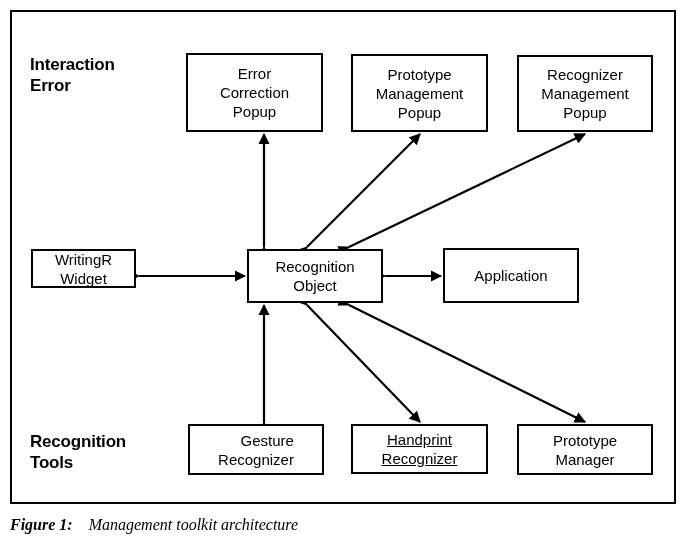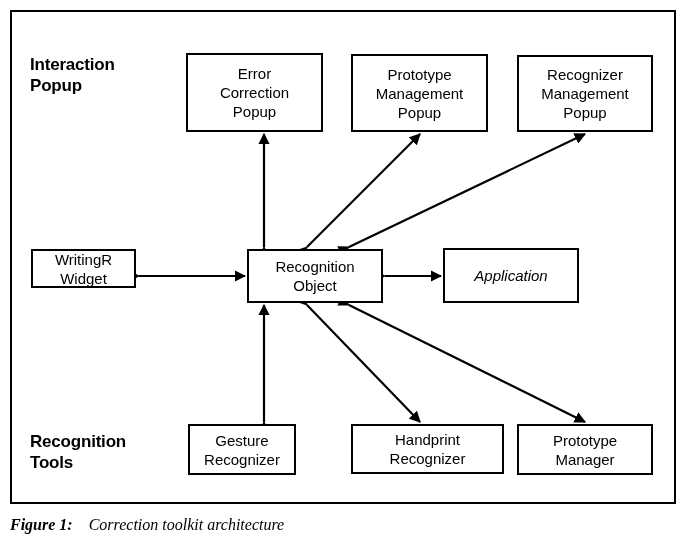--- a/index.html
+++ b/index.html
@@ -88,21 +88,21 @@
   }
 </style>
 </head>
 <body>
 
 <div id="figure-root">
 
   <div class="frame"></div>
 
   <div class="group-label" id="label-interaction-tools">Interaction
-Popup</div>
+Error</div>
 
   <div class="group-label" id="label-recognition-tools">Recognition
 Tools</div>
 
   <svg id="arrow-layer" width="688" height="552" viewBox="0 0 688 552" xmlns="http://www.w3.org/2000/svg">
     <defs>
       <marker id="ah-end" viewBox="0 0 10 10" refX="9" refY="5" markerWidth="5.2" markerHeight="5.2" orient="auto-start-reverse">
         <path d="M 0 0 L 10 5 L 0 10 z" fill="#000"></path>
       </marker>
       <marker id="ah-start" viewBox="0 0 10 10" refX="9" refY="5" markerWidth="5.2" markerHeight="5.2" orient="auto">
@@ -128,26 +128,26 @@
       <div class="node" id="node-prototype-management-popup" style="left: 351px; top: 54px; width: 137px; height: 78px;"><span>Prototype
 Management
 Popup</span></div>
       <div class="node" id="node-recognizer-management-popup" style="left: 517px; top: 55px; width: 136px; height: 77px;"><span>Recognizer
 Management
 Popup</span></div>
       <div class="node" id="node-writingr-widget" style="left: 31px; top: 249px; width: 105px; height: 39px;"><span>WritingR
 Widget</span></div>
       <div class="node" id="node-recognition-object" style="left: 247px; top: 249px; width: 136px; height: 54px;"><span>Recognition
 Object</span></div>
-      <div class="node" id="node-application" style="left: 443px; top: 248px; width: 136px; height: 55px; font-style: italic;"><span>Application</span></div>
-      <div class="node" id="node-gesture-recognizer" style="left: 188px; top: 424px; width: 108px; height: 51px;"><span>Gesture
+      <div class="node" id="node-application" style="left: 443px; top: 248px; width: 136px; height: 55px;"><span>Application</span></div>
+      <div class="node" id="node-gesture-recognizer" style="left: 188px; top: 424px; width: 136px; height: 51px; text-align: right;"><span>Gesture
 Recognizer</span></div>
-      <div class="node" id="node-handprint-recognizer" style="left: 351px; top: 424px; width: 153px; height: 50px;"><span>Handprint
+      <div class="node" id="node-handprint-recognizer" style="left: 351px; top: 424px; width: 137px; height: 50px; text-decoration: underline;"><span>Handprint
 Recognizer</span></div>
       <div class="node" id="node-prototype-manager" style="left: 517px; top: 424px; width: 136px; height: 51px;"><span>Prototype
 Manager</span></div>
     </div>
 
   <div class="caption">
-    <span class="cap-label">Figure 1:</span><span class="cap-text">Correction toolkit architecture</span>
+    <span class="cap-label">Figure 1:</span><span class="cap-text">Management toolkit architecture</span>
   </div>
 
 </div>
 
 </body></html>

